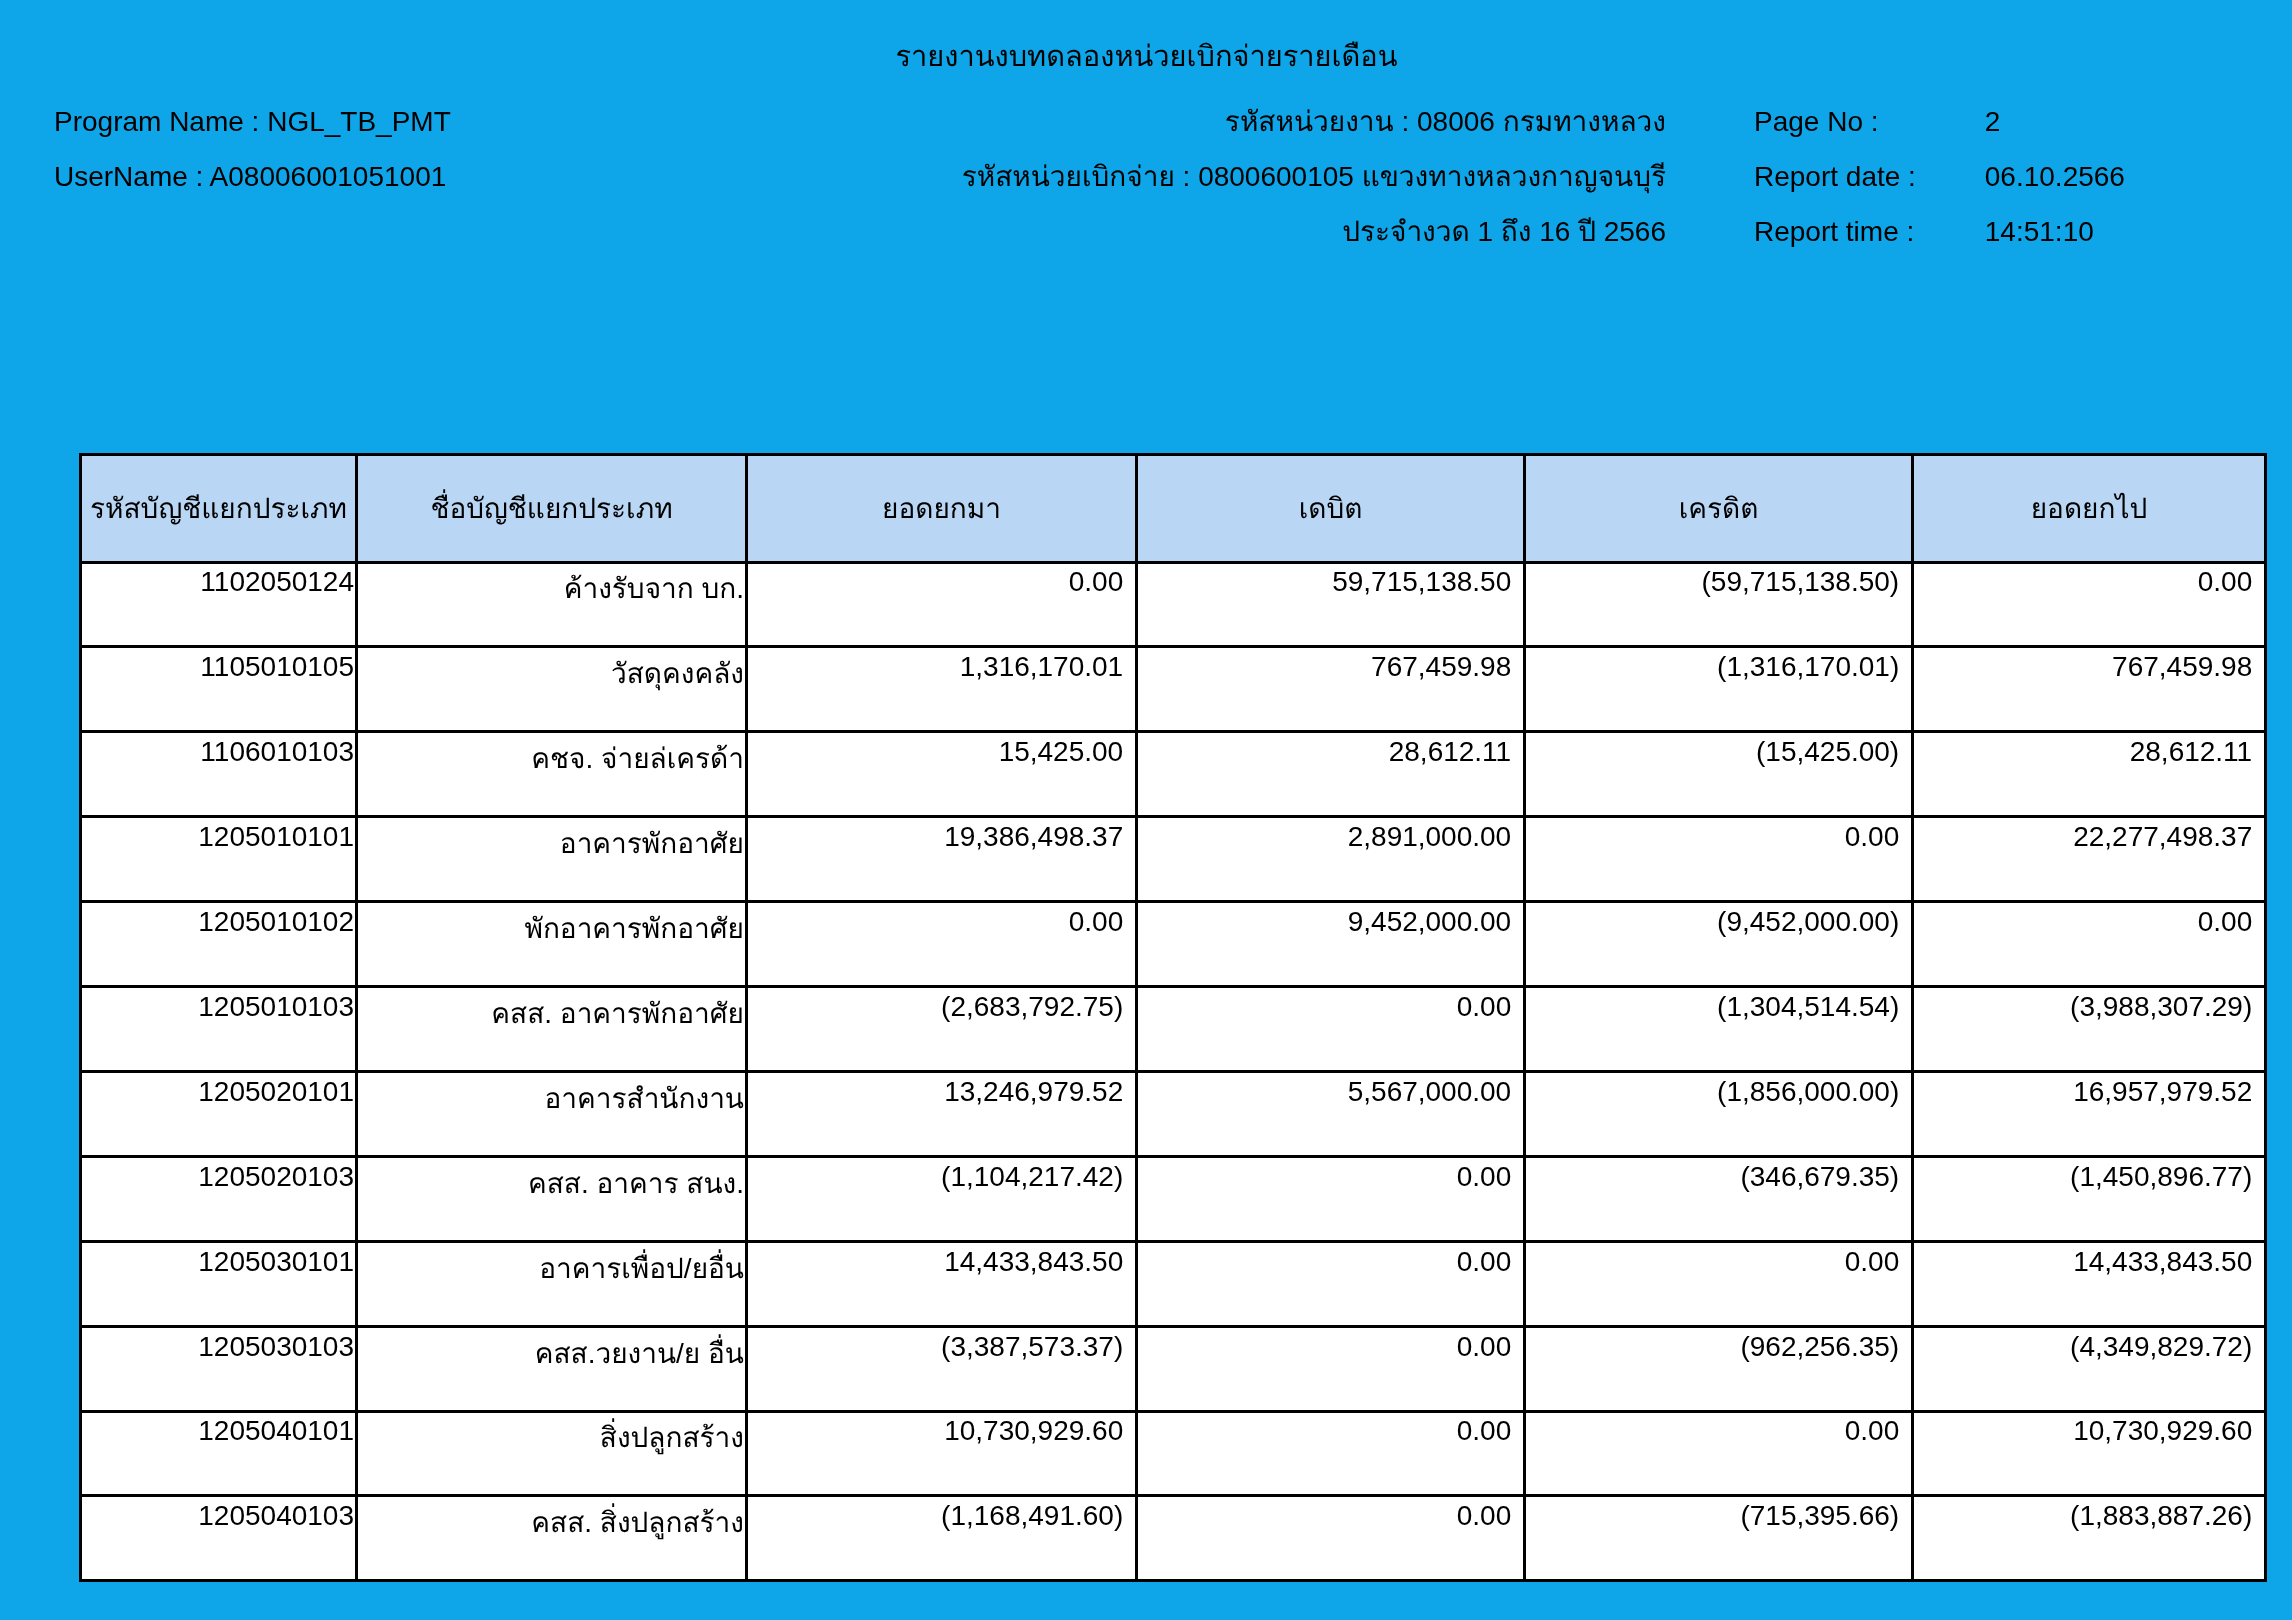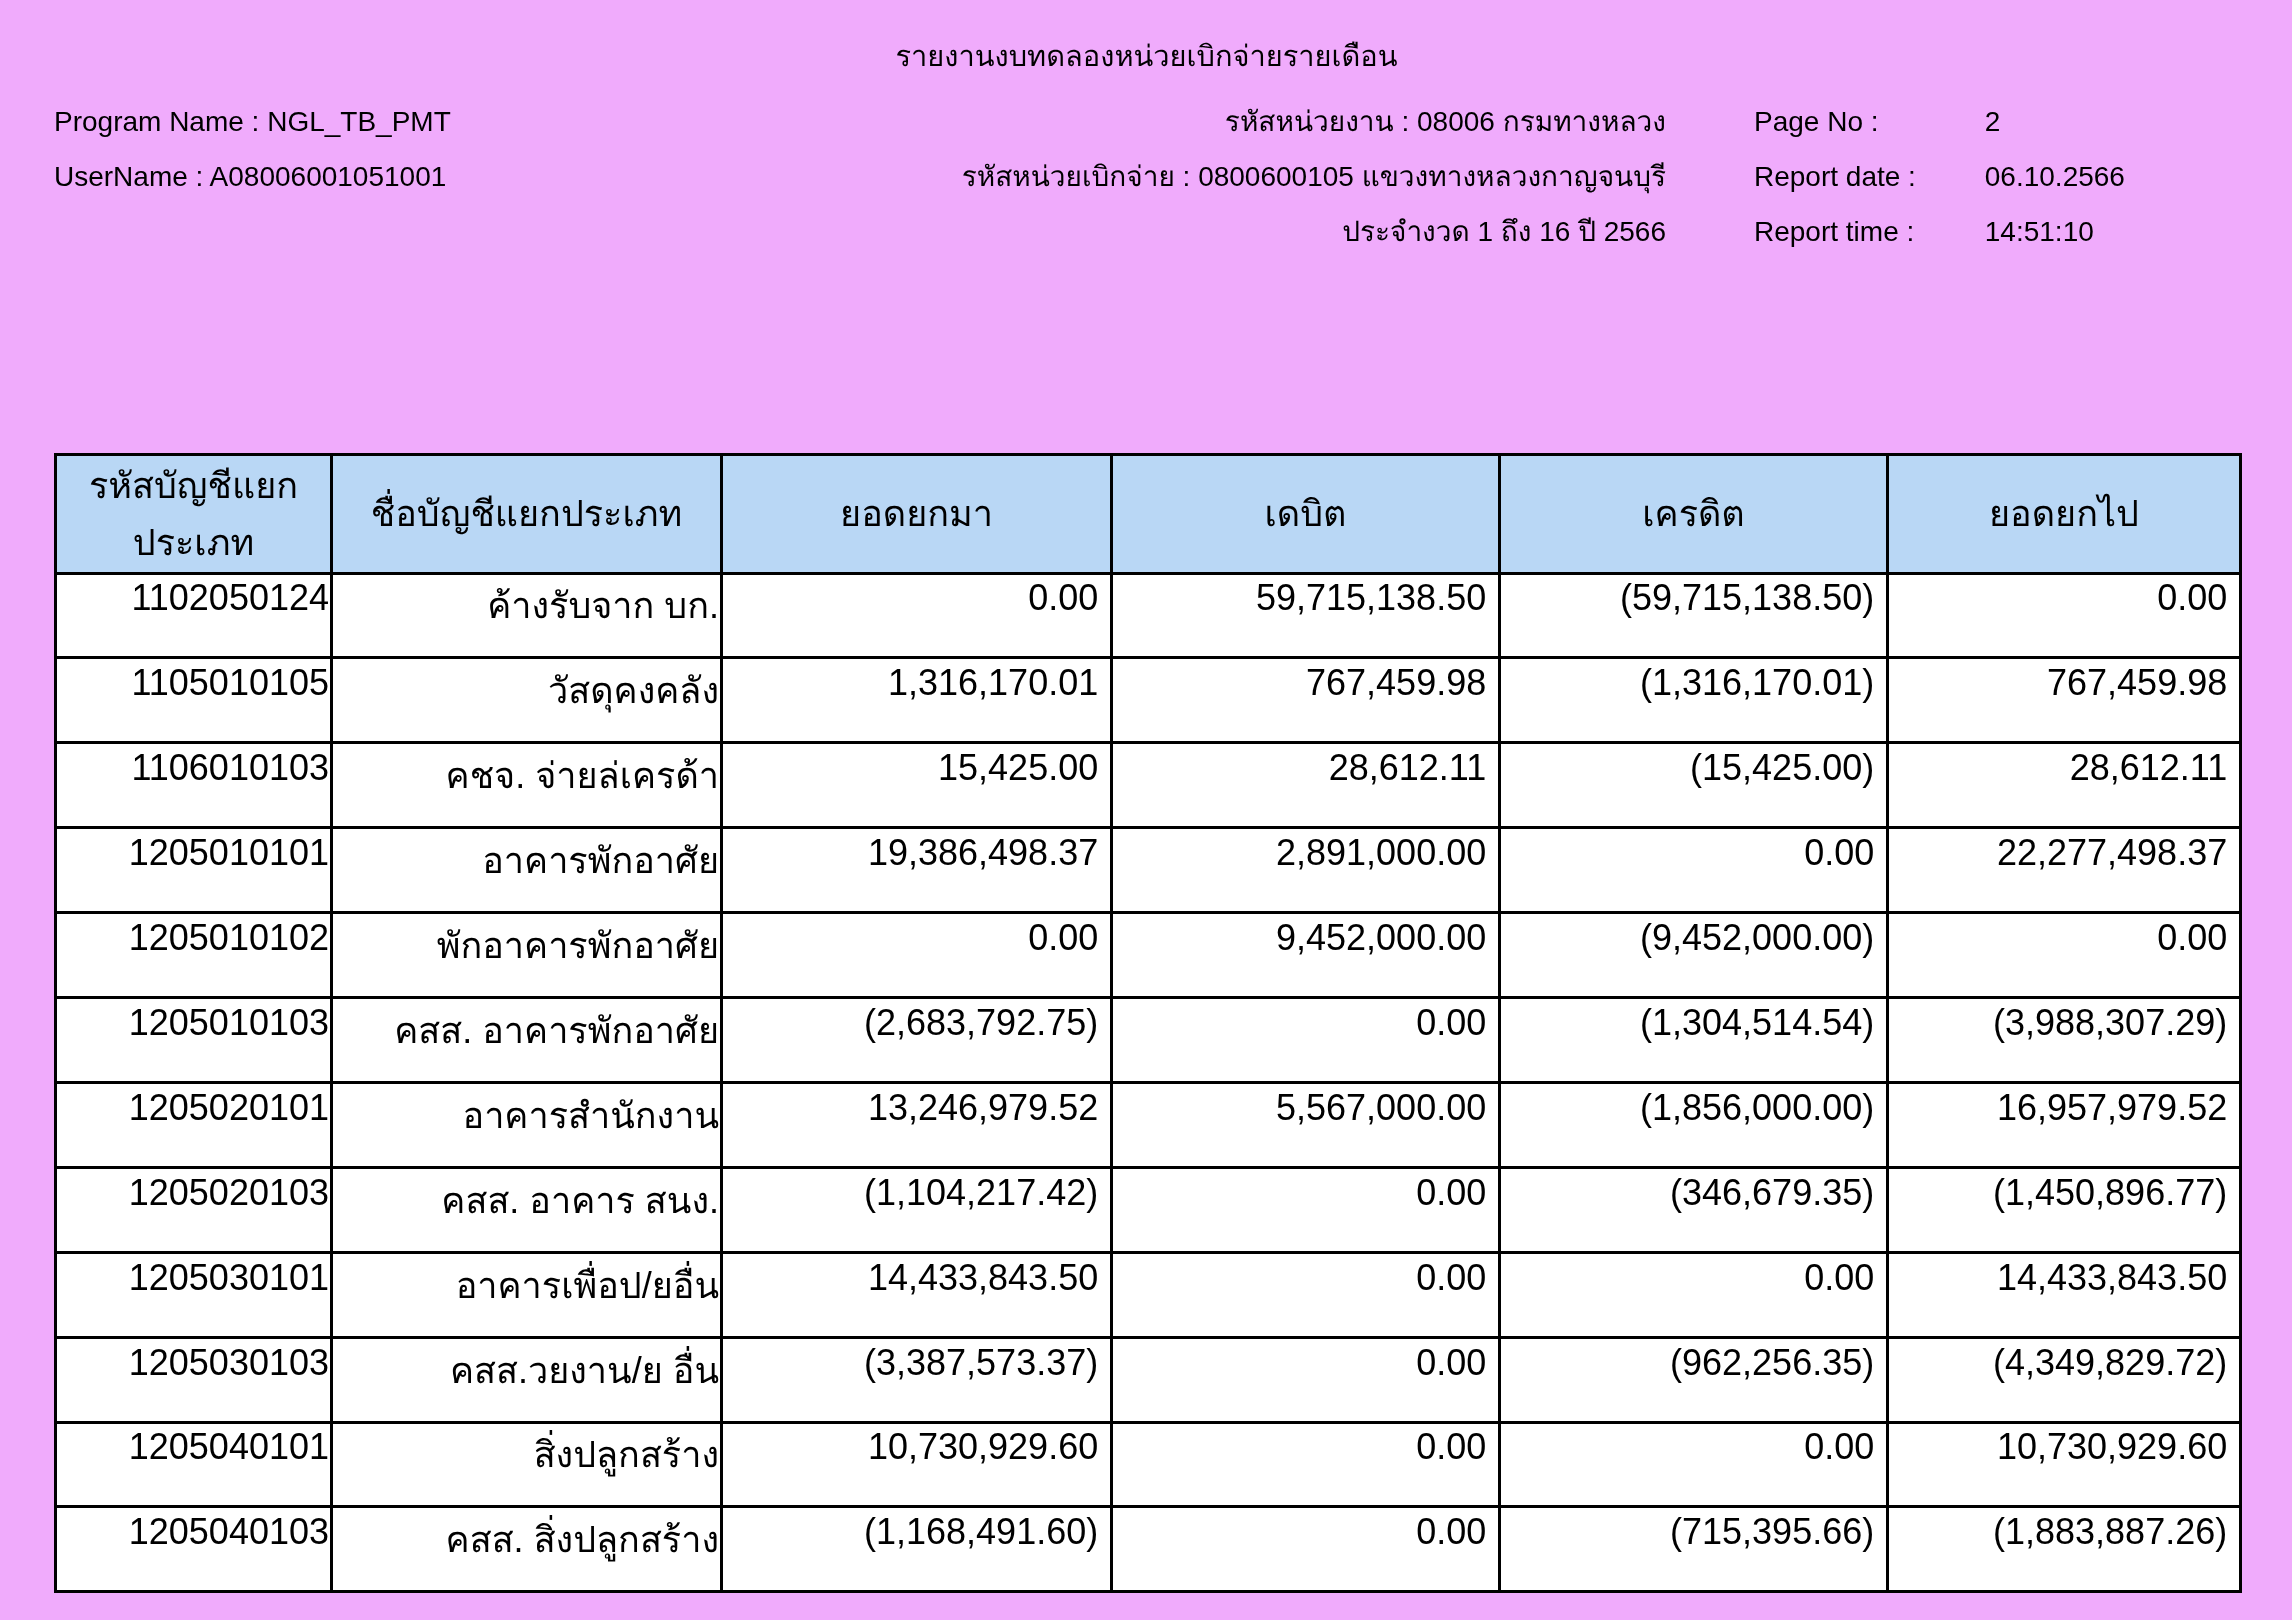--- a/index.html
+++ b/index.html
@@ -6,21 +6,21 @@
     margin: 0;
     padding: 0;
     background: #ffffff;
     font-family: "Liberation Sans", sans-serif;
     color: #000000;
   }
   .page {
     position: relative;
     width: 2293px;
     height: 1620px;
-    background: #f0abfc;
+    background: #0ea5e9;
     overflow: hidden;
   }
   .report-title {
     padding-top: 39px;
     text-align: center;
     font-size: 29px;
     line-height: 35px;
   }
   .header-grid {
     display: grid;
@@ -33,24 +33,24 @@
     white-space: nowrap;
   }
   .hg-left   { padding-left: 54px; text-align: left; }
   .hg-center { text-align: right; }
   .hg-right  { padding-left: 88px; text-align: left; }
   .hg-right .lbl { display: inline-block; width: 223px; }
   .hg-right .val { display: inline-block; }
 
   table.tb {
     border-collapse: collapse;
-    margin: 194px 0 0 54px;
+    margin: 194px 0 0 79px;
     width: 2186px;
     table-layout: fixed;
-    font-size: 36px;
+    font-size: 28px;
   }
   table.tb th, table.tb td {
     border: 3.9px solid #000000;
   }
   table.tb th {
     height: 103px;
     text-align: center;
     vertical-align: middle;
     font-weight: normal;
     background: #b9d7f5;

